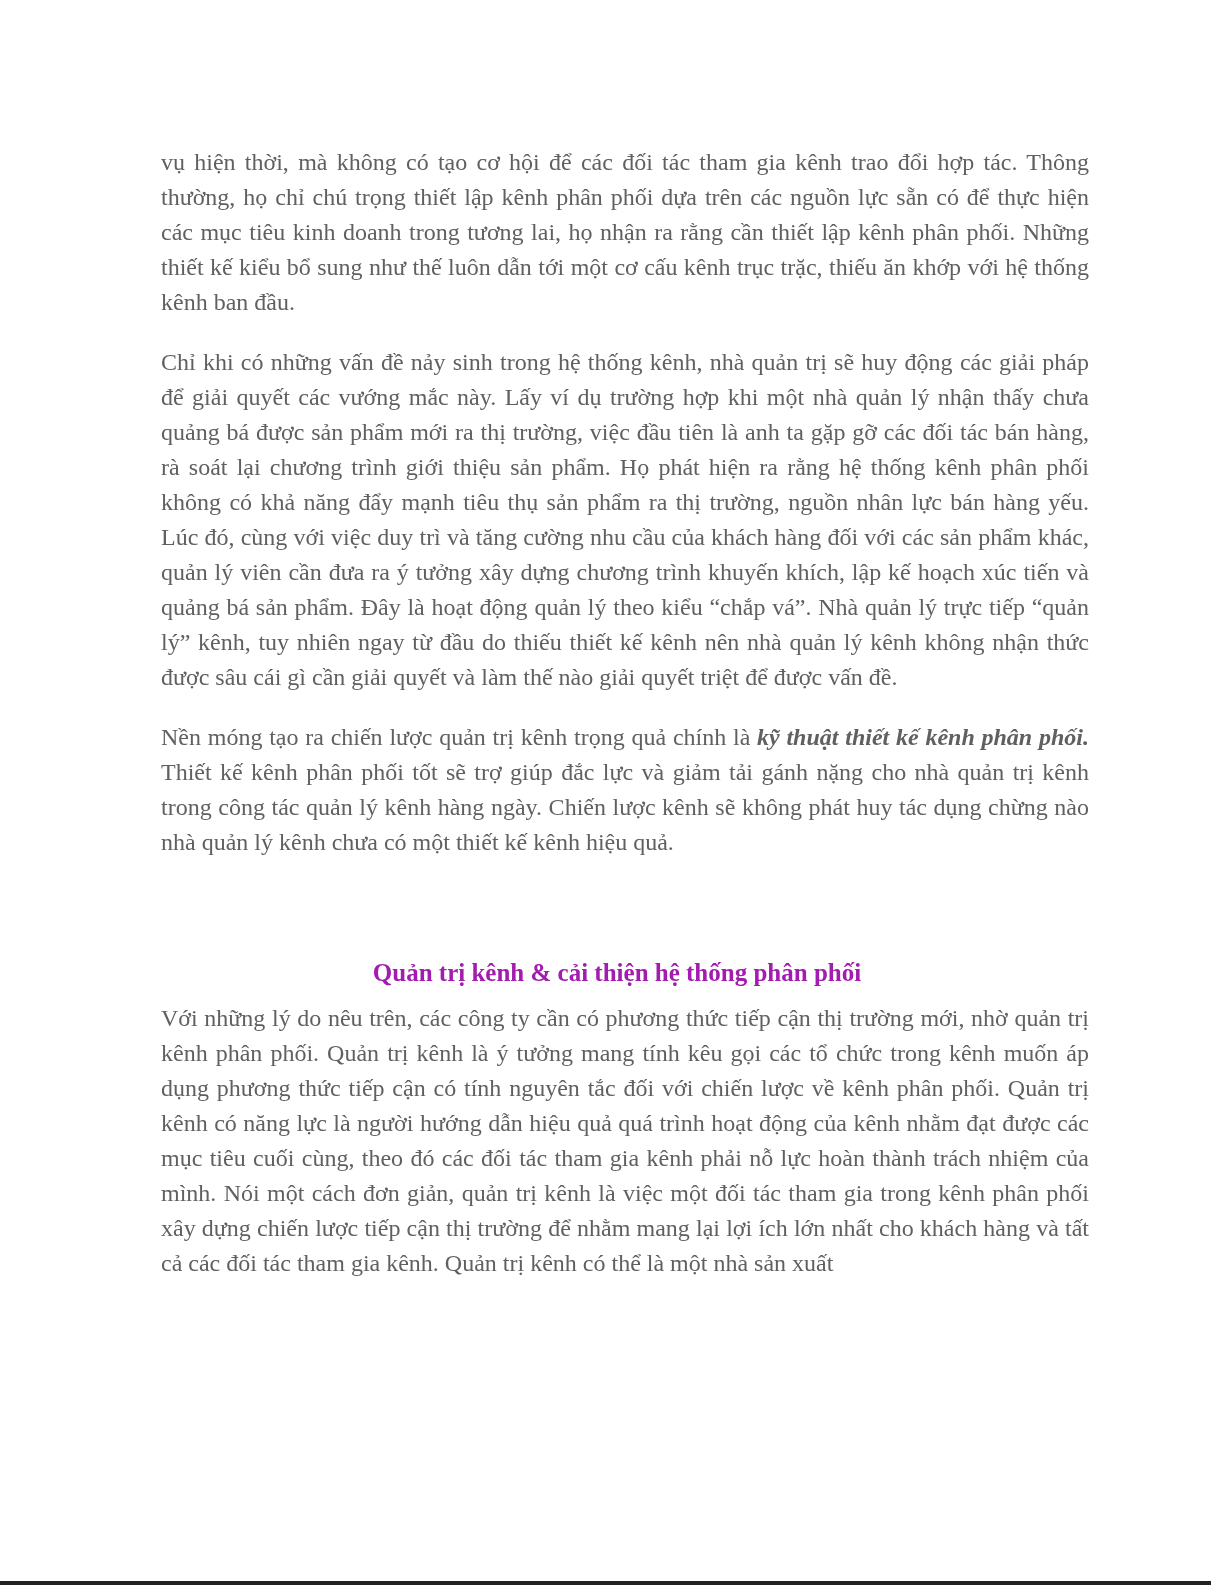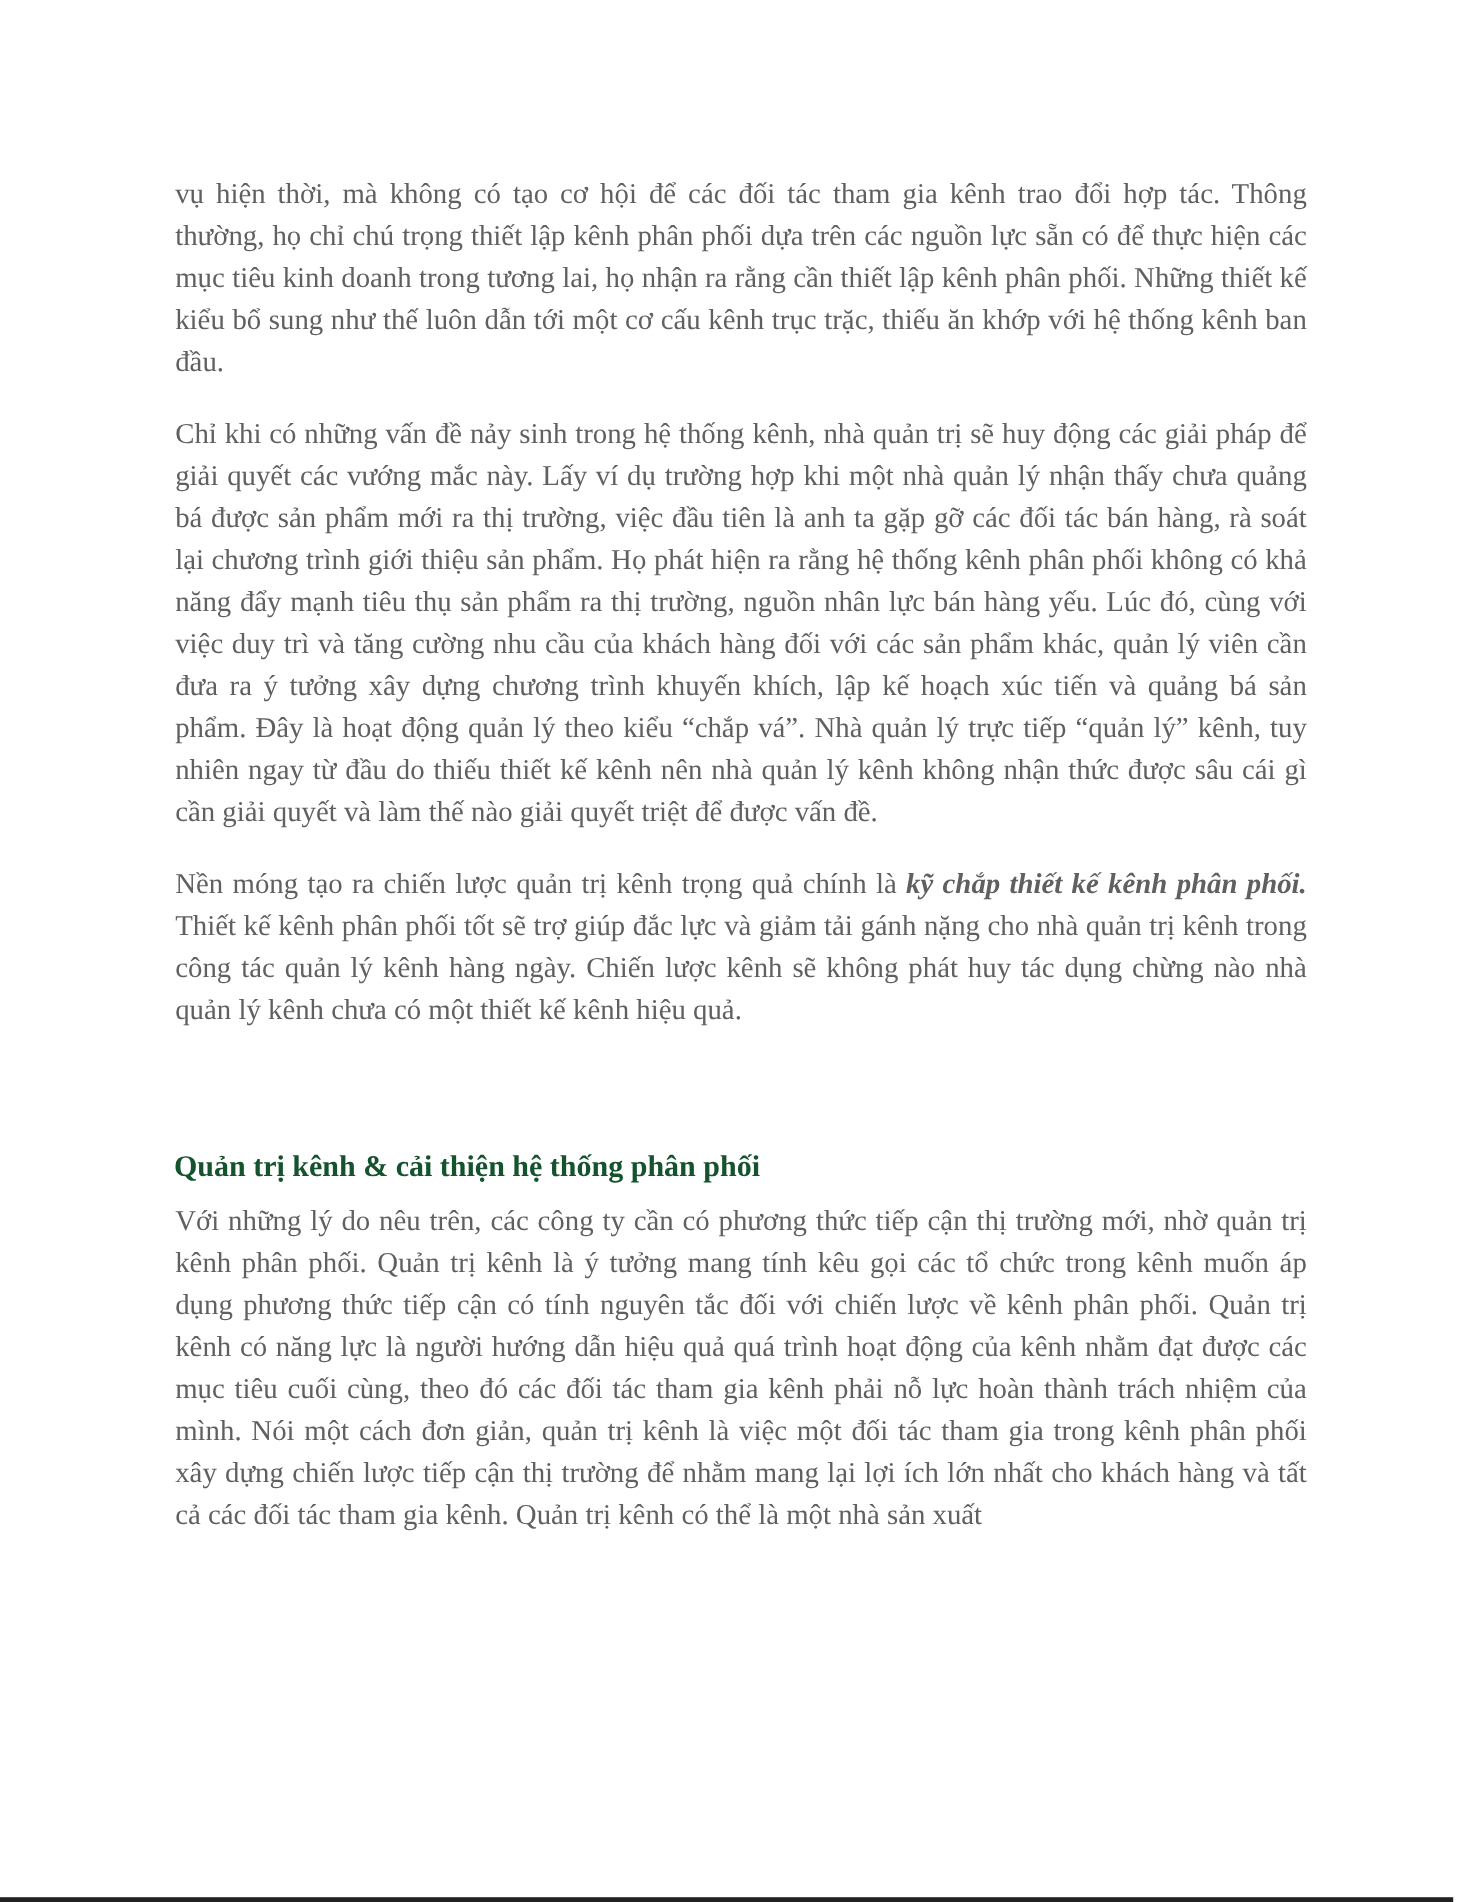--- a/index.html
+++ b/index.html
@@ -23,55 +23,55 @@
     position: absolute;
     left: 145px;
     top: 145px;
     width: 944px;
     font-size: 24px;
     line-height: 35px;
     color: #606060;
     text-align: justify;
   }
   .content p {
-    margin: 0 0 25px 1px;
+    margin: 0 0 25px 16px;
     padding: 0;
   }
   .em-phrase {
     font-weight: 700;
     font-style: italic;
   }
   .heading {
     font-size: 25px;
     line-height: 35px;
     font-weight: 700;
     margin: 95px 0 11px 0;
-    text-align: left;
-    color: #14532d;
+    text-align: center;
+    color: #a21caf;
   }
   .bottom-rule {
     position: absolute;
     left: 0;
     bottom: 0;
     width: 1211px;
     height: 4px;
     background: #222222;
   }
 </style>
 </head>
 <body>
 
 <div class="page">
   <div class="content">
 
     <p>vụ hiện thời, mà không có tạo cơ hội để các đối tác tham gia kênh trao đổi hợp tác. Thông thường, họ chỉ chú trọng thiết lập kênh phân phối dựa trên các nguồn lực sẵn có để thực hiện các mục tiêu kinh doanh trong tương lai, họ nhận ra rằng cần thiết lập kênh phân phối. Những thiết kế kiểu bổ sung như thế luôn dẫn tới một cơ cấu kênh trục trặc, thiếu ăn khớp với hệ thống kênh ban đầu.</p>
 
     <p>Chỉ khi có những vấn đề nảy sinh trong hệ thống kênh, nhà quản trị sẽ huy động các giải pháp để giải quyết các vướng mắc này. Lấy ví dụ trường hợp khi một nhà quản lý nhận thấy chưa quảng bá được sản phẩm mới ra thị trường, việc đầu tiên là anh ta gặp gỡ các đối tác bán hàng, rà soát lại chương trình giới thiệu sản phẩm. Họ phát hiện ra rằng hệ thống kênh phân phối không có khả năng đẩy mạnh tiêu thụ sản phẩm ra thị trường, nguồn nhân lực bán hàng yếu. Lúc đó, cùng với việc duy trì và tăng cường nhu cầu của khách hàng đối với các sản phẩm khác, quản lý viên cần đưa ra ý tưởng xây dựng chương trình khuyến khích, lập kế hoạch xúc tiến và quảng bá sản phẩm. Đây là hoạt động quản lý theo kiểu “chắp vá”. Nhà quản lý trực tiếp “quản lý” kênh, tuy nhiên ngay từ đầu do thiếu thiết kế kênh nên nhà quản lý kênh không nhận thức được sâu cái gì cần giải quyết và làm thế nào giải quyết triệt để được vấn đề.</p>
 
-    <p><span>Nền móng tạo ra chiến lược quản trị kênh trọng quả chính là </span><span class="em-phrase">kỹ chắp thiết kế kênh phân phối.</span><span> Thiết kế kênh phân phối tốt sẽ trợ giúp đắc lực và giảm tải gánh nặng cho nhà quản trị kênh trong công tác quản lý kênh hàng ngày. Chiến lược kênh sẽ không phát huy tác dụng chừng nào nhà quản lý kênh chưa có một thiết kế kênh hiệu quả.</span></p>
+    <p><span>Nền móng tạo ra chiến lược quản trị kênh trọng quả chính là </span><span class="em-phrase">kỹ thuật thiết kế kênh phân phối.</span><span> Thiết kế kênh phân phối tốt sẽ trợ giúp đắc lực và giảm tải gánh nặng cho nhà quản trị kênh trong công tác quản lý kênh hàng ngày. Chiến lược kênh sẽ không phát huy tác dụng chừng nào nhà quản lý kênh chưa có một thiết kế kênh hiệu quả.</span></p>
 
     <h2 class="heading">Quản trị kênh &amp; cải thiện hệ thống phân phối</h2>
 
     <p>Với những lý do nêu trên, các công ty cần có phương thức tiếp cận thị trường mới, nhờ quản trị kênh phân phối. Quản trị kênh là ý tưởng mang tính kêu gọi các tổ chức trong kênh muốn áp dụng phương thức tiếp cận có tính nguyên tắc đối với chiến lược về kênh phân phối. Quản trị kênh có năng lực là người hướng dẫn hiệu quả quá trình hoạt động của kênh nhằm đạt được các mục tiêu cuối cùng, theo đó các đối tác tham gia kênh phải nỗ lực hoàn thành trách nhiệm của mình. Nói một cách đơn giản, quản trị kênh là việc một đối tác tham gia trong kênh phân phối xây dựng chiến lược tiếp cận thị trường để nhằm mang lại lợi ích lớn nhất cho khách hàng và tất cả các đối tác tham gia kênh. Quản trị kênh có thể là một nhà sản xuất</p>
 
   </div>
 
   <div class="bottom-rule"></div>
 </div>
 

